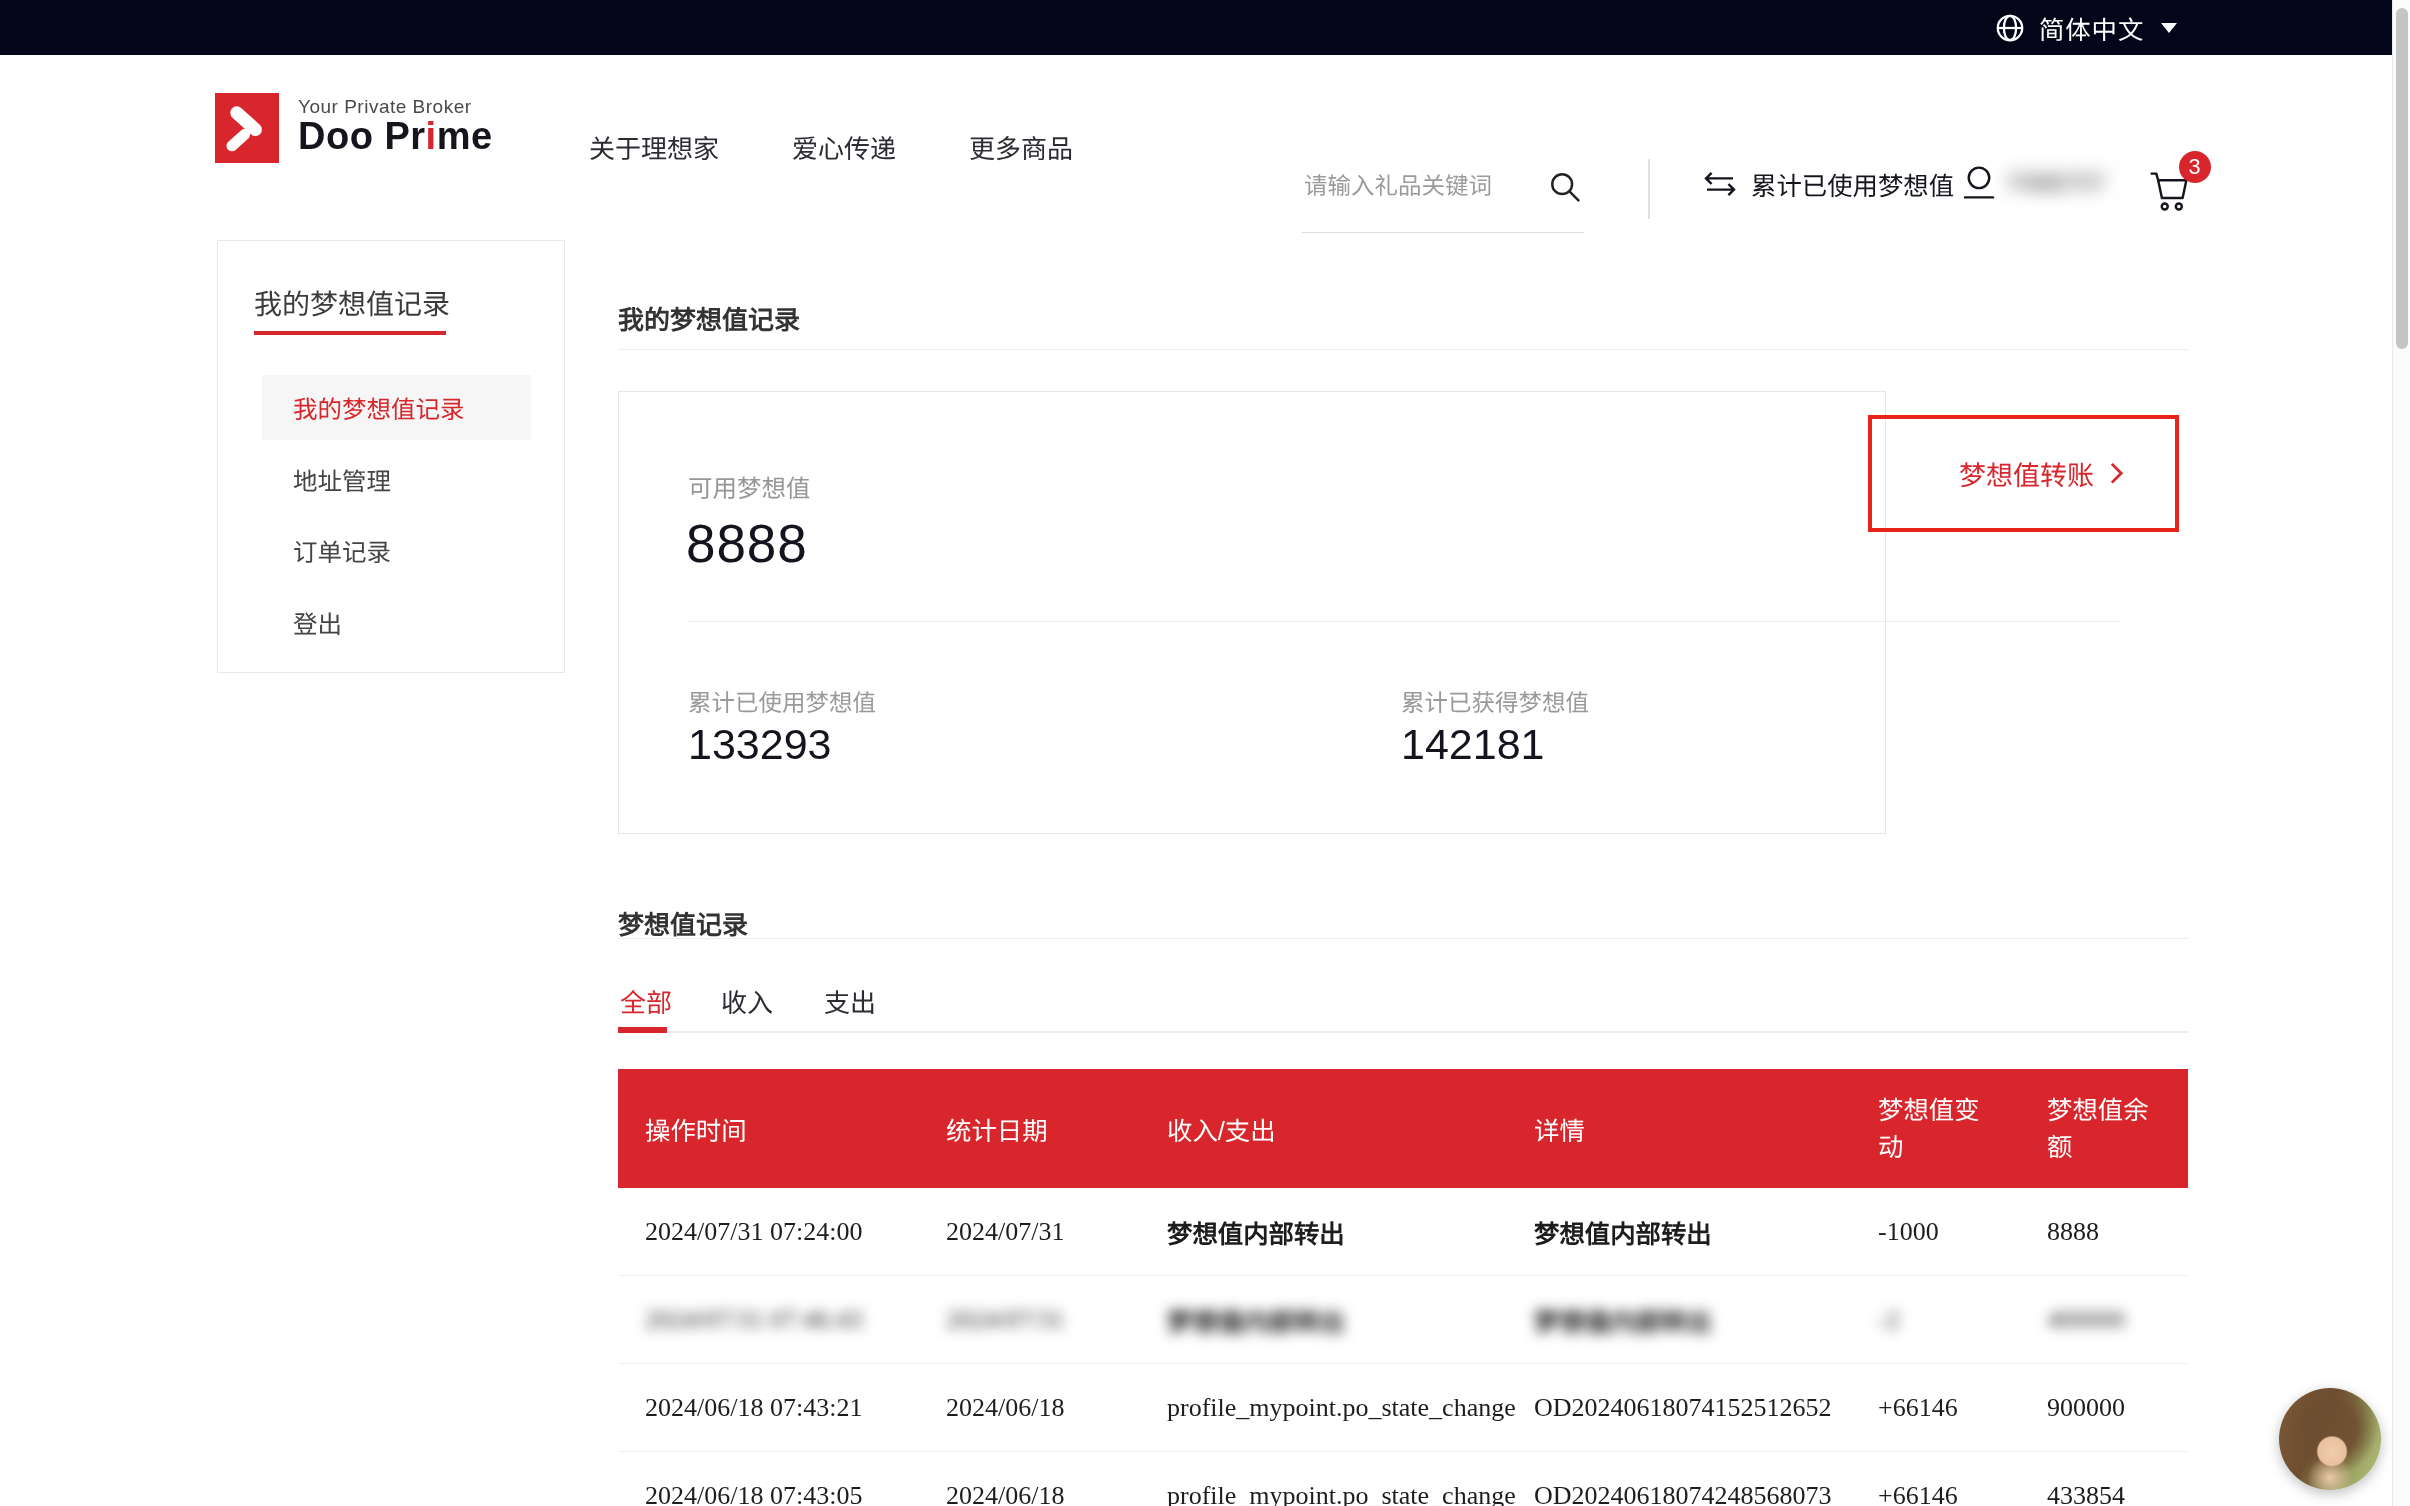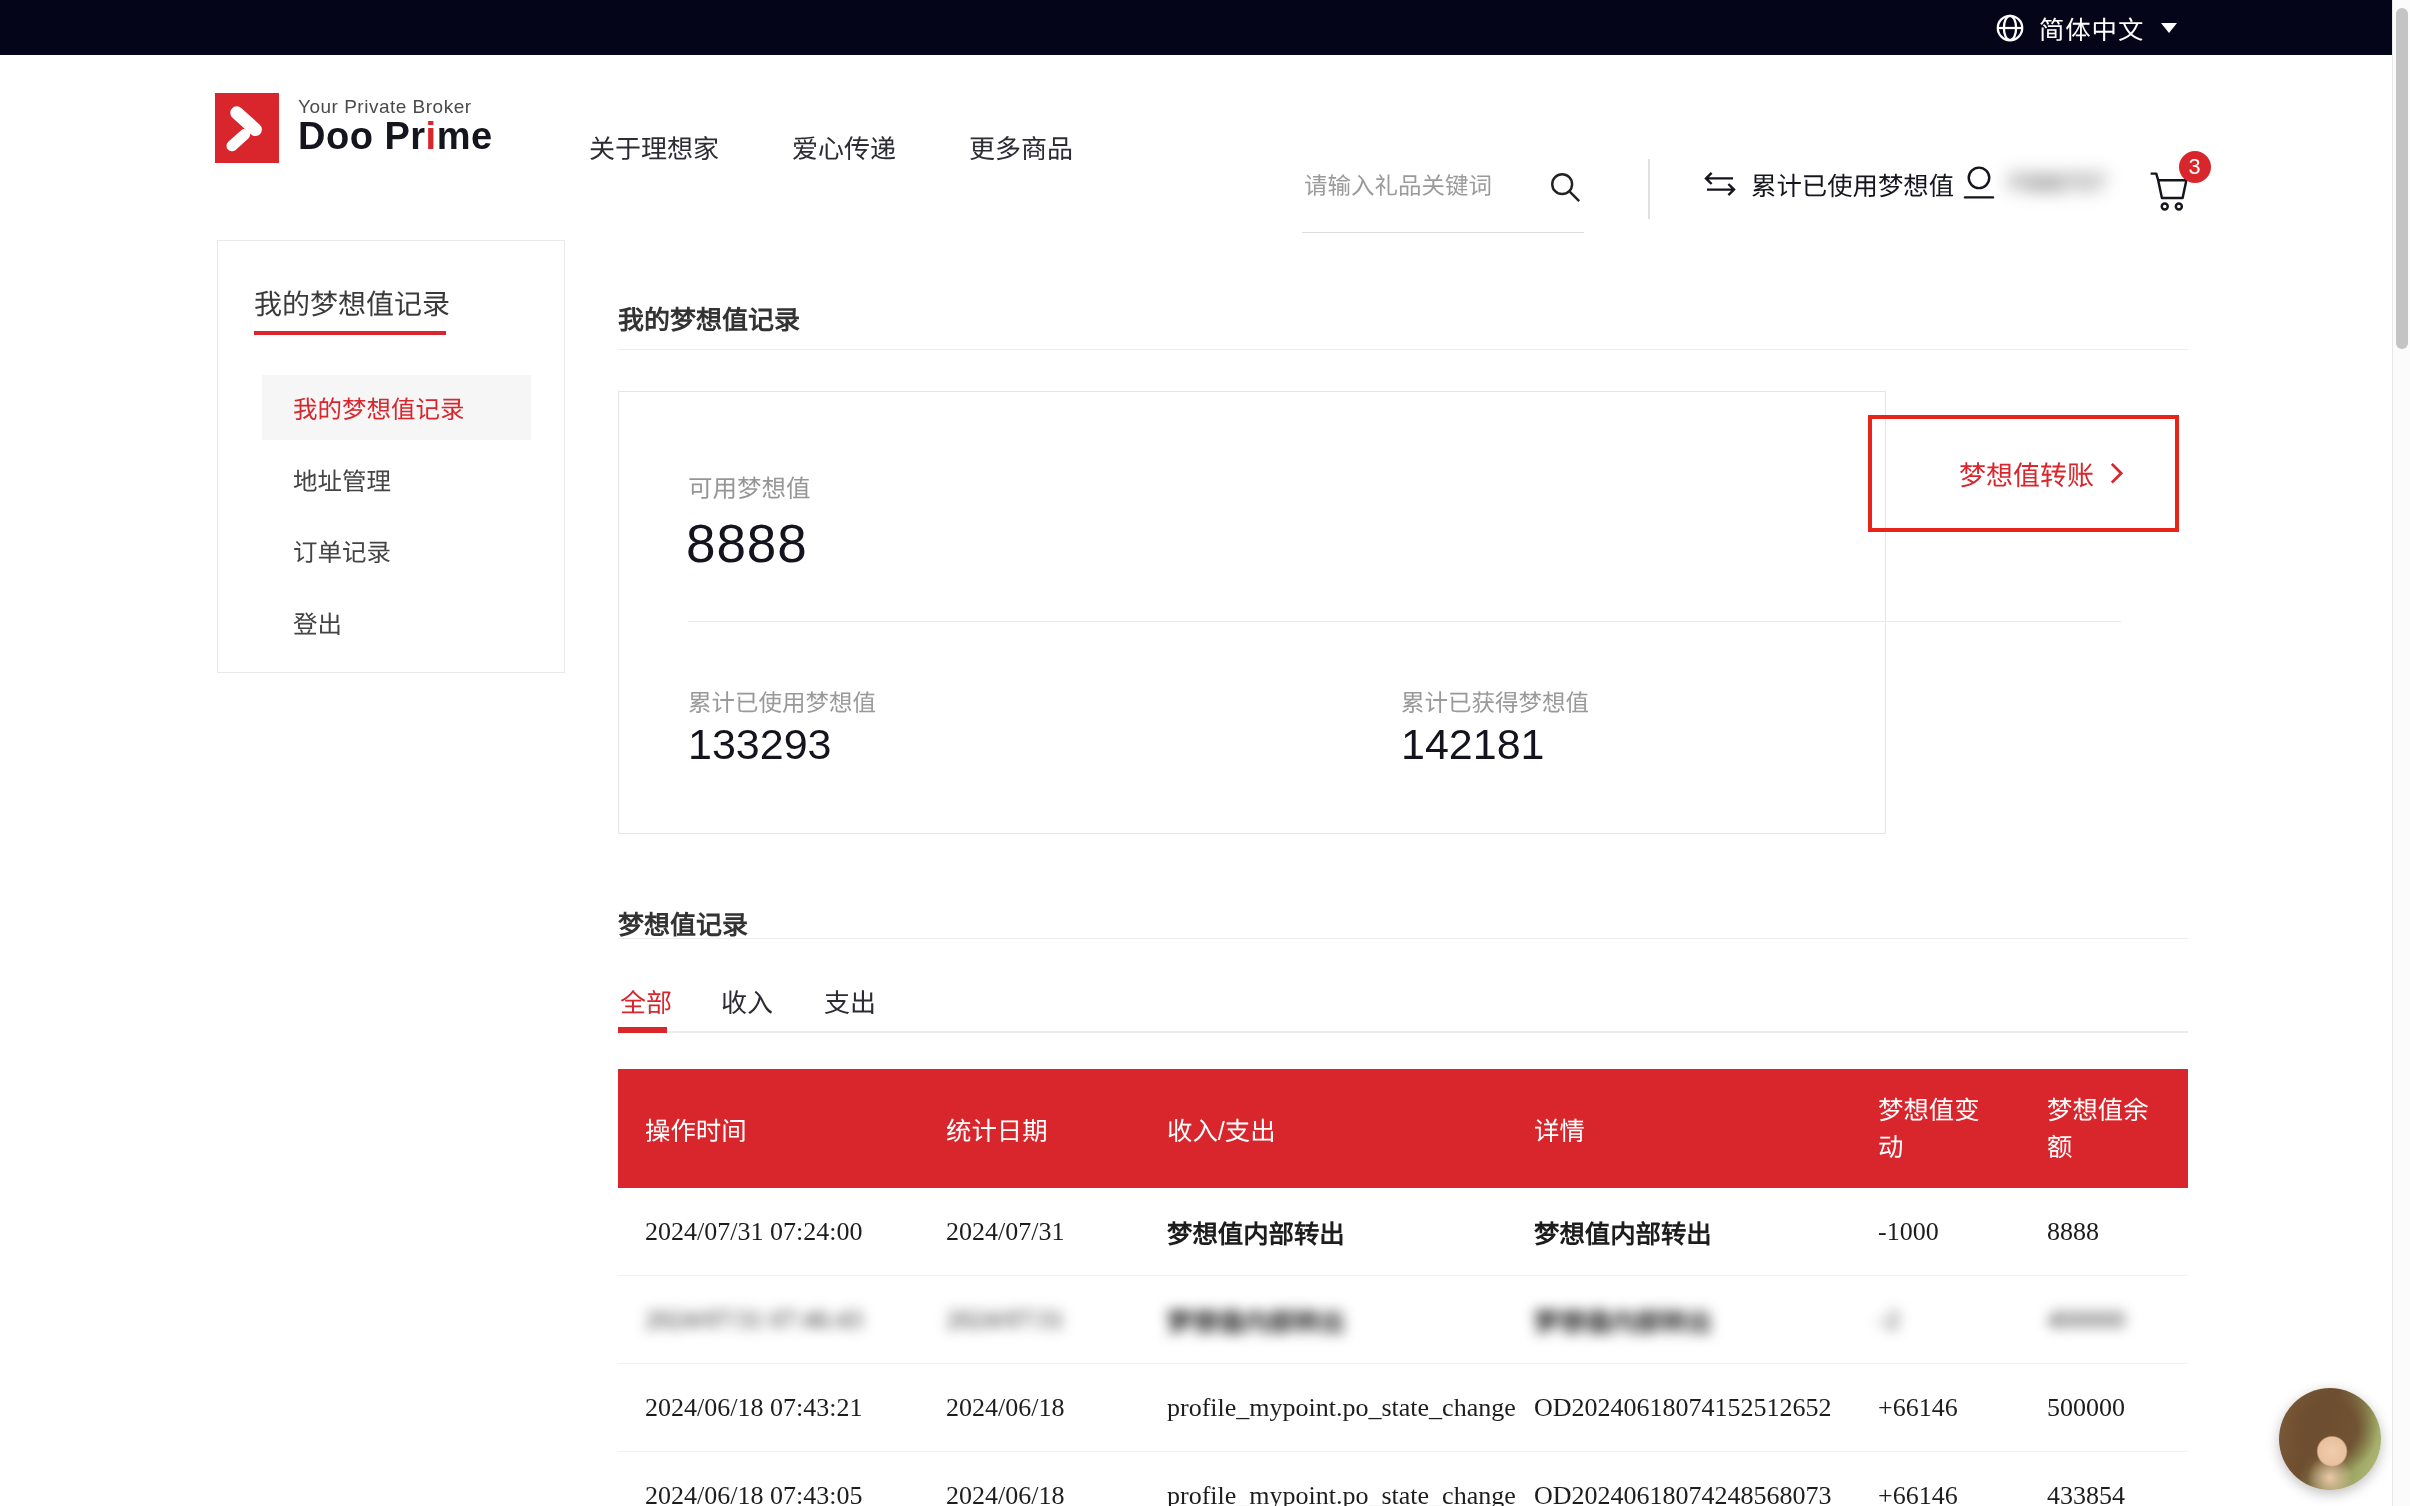--- a/index.html
+++ b/index.html
@@ -264,21 +264,21 @@
           <div class="cell c-detail cjk-bold"><span class="blurred">梦想值内部转出</span></div>
           <div class="cell c-change serif"><span class="blurred">-2</span></div>
           <div class="cell c-balance serif"><span class="blurred">400000</span></div>
         </div>
         <div class="trow">
           <div class="cell c-time serif"><span>2024/06/18 07:43:21</span></div>
           <div class="cell c-date serif"><span>2024/06/18</span></div>
           <div class="cell c-inout serif"><span>profile_mypoint.po_state_change</span></div>
           <div class="cell c-detail serif"><span>OD20240618074152512652</span></div>
           <div class="cell c-change serif"><span>+66146</span></div>
-          <div class="cell c-balance serif"><span>500000</span></div>
+          <div class="cell c-balance serif"><span>900000</span></div>
         </div>
         <div class="trow">
           <div class="cell c-time serif"><span>2024/06/18 07:43:05</span></div>
           <div class="cell c-date serif"><span>2024/06/18</span></div>
           <div class="cell c-inout serif"><span>profile_mypoint.po_state_change</span></div>
           <div class="cell c-detail serif"><span>OD20240618074248568073</span></div>
           <div class="cell c-change serif"><span>+66146</span></div>
           <div class="cell c-balance serif"><span>433854</span></div>
         </div>
       </div>

